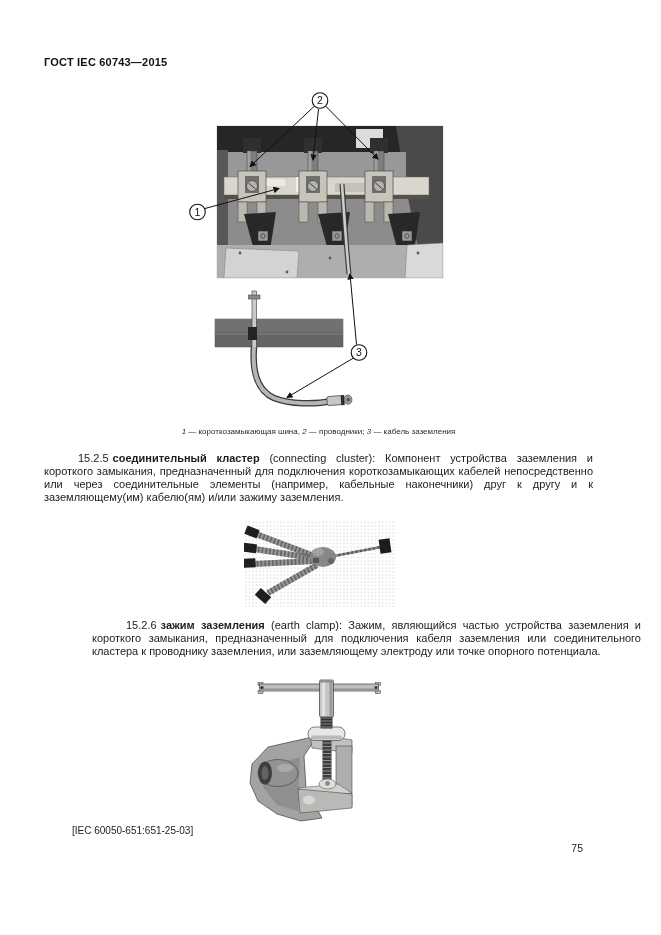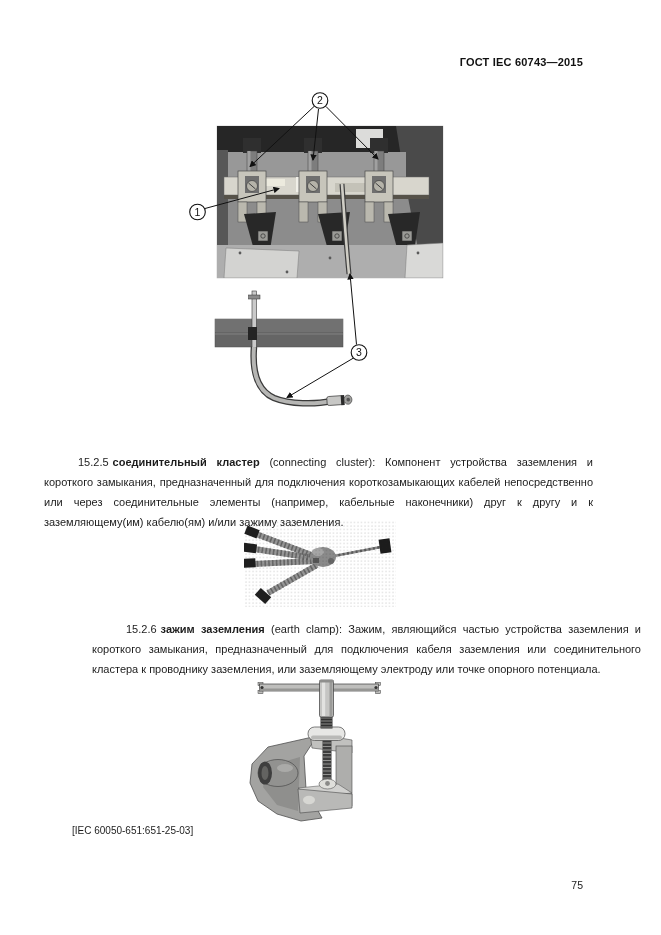--- a/index.html
+++ b/index.html
@@ -1,45 +1,45 @@
 <!DOCTYPE html>
 <html lang="ru"><head>
 <meta charset="utf-8">
 <style>
   html,body{margin:0;padding:0;background:#ffffff;}
   .page{
     position:relative;width:661px;height:935px;background:#ffffff;
     font-family:"Liberation Sans", sans-serif;color:#1c1c1c;overflow:hidden;
   }
   .doc-header{
-    position:absolute;top:56px;left:44px;width:539px;text-align:right;
+    position:absolute;top:56px;left:44px;width:539px;text-align:left;
     font-size:11px;font-weight:bold;letter-spacing:.2px;color:#111;
   }
   .fig1{position:absolute;left:150px;top:90px;}
   .fig-caption{
     position:absolute;left:44px;top:427px;width:549px;text-align:center;
     font-size:8px;color:#2a2a2a;
   }
   .cap-num{font-style:italic;}
   .body-p{
     position:absolute;left:44px;width:549px;margin:0;
-    font-size:11px;line-height:20px;text-align:justify;text-indent:34px;
+    font-size:11px;line-height:13px;text-align:justify;text-indent:34px;
     color:#1c1c1c;hyphens:auto;
   }
   .p-525{top:452px;}
   .p-526{top:619px;margin-left:48px;}
   .sec-num{margin-right:4px;}
   .term{font-weight:bold;}
   .fig-cluster{position:absolute;left:244px;top:521px;}
   .fig-clamp{position:absolute;left:246px;top:678px;}
   .iec-ref{
     position:absolute;left:72px;top:825px;font-size:10px;color:#1c1c1c;
   }
   .page-num{
-    position:absolute;left:44px;top:879px;width:539px;text-align:right;
+    position:absolute;left:44px;top:842px;width:539px;text-align:right;
     font-size:10.5px;color:#1c1c1c;
   }
   svg text{font-family:"Liberation Sans", sans-serif;}
 </style>
 </head>
 <body>
 
 <div class="page">
 
   <div class="doc-header">ГОСТ IEC 60743—2015</div>
@@ -175,20 +175,23 @@
     <g>
       <circle cx="197.5" cy="212" r="7.8" fill="#ffffff" stroke="#111111" stroke-width="1.1"></circle>
       <text x="197.5" y="215.7" text-anchor="middle" font-size="10.5" fill="#111111">1</text>
     </g>
     <g>
       <circle cx="359" cy="352.5" r="7.8" fill="#ffffff" stroke="#111111" stroke-width="1.1"></circle>
       <text x="359" y="356.2" text-anchor="middle" font-size="10.5" fill="#111111">3</text>
     </g>
   </svg>
 
+  <div class="fig-caption">
+    <span class="cap-num">1</span><span> — короткозамыкающая шина, </span><span class="cap-num">2</span><span> — проводники; </span><span class="cap-num">3</span><span> — кабель заземления</span>
+  </div>
 
   <p class="body-p p-525"><span class="sec-num">15.2.5</span><span class="term">соединительный кластер</span><span> (connecting cluster): Компонент устройства заземления и короткого замыкания, предназначенный для подключения короткозамыкающих кабелей непосредственно или через соединительные элементы (например, кабельные наконечники) друг к другу и к заземляющему(им) кабелю(ям) и/или зажиму заземления.</span></p>
 
   <svg class="fig-cluster" width="152" height="86" viewBox="244 521 152 86" xmlns="http://www.w3.org/2000/svg">
     <defs>
       <pattern id="dots" width="3.5" height="3.5" patternUnits="userSpaceOnUse">
         <circle cx="1" cy="1" r="0.75" fill="#222222"></circle>
       </pattern>
     </defs>
     <g>

